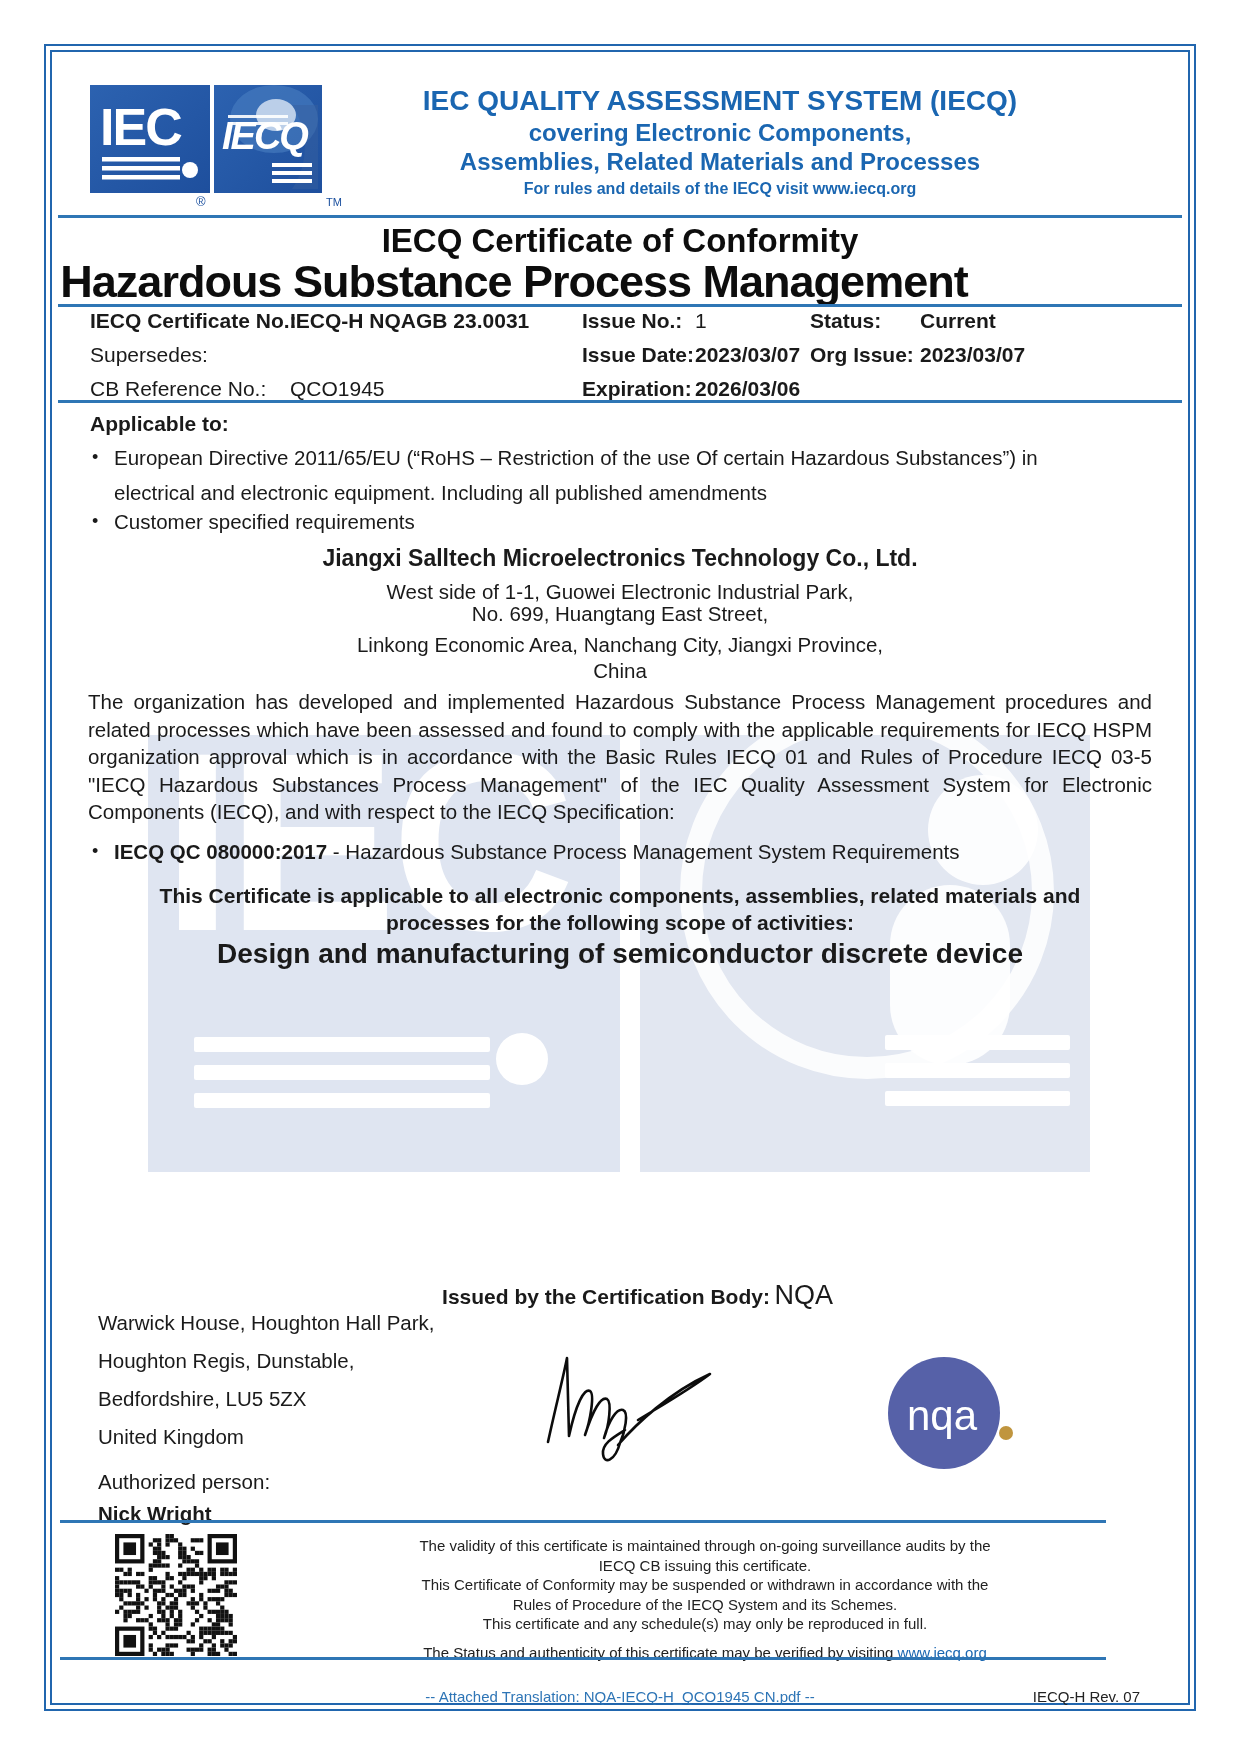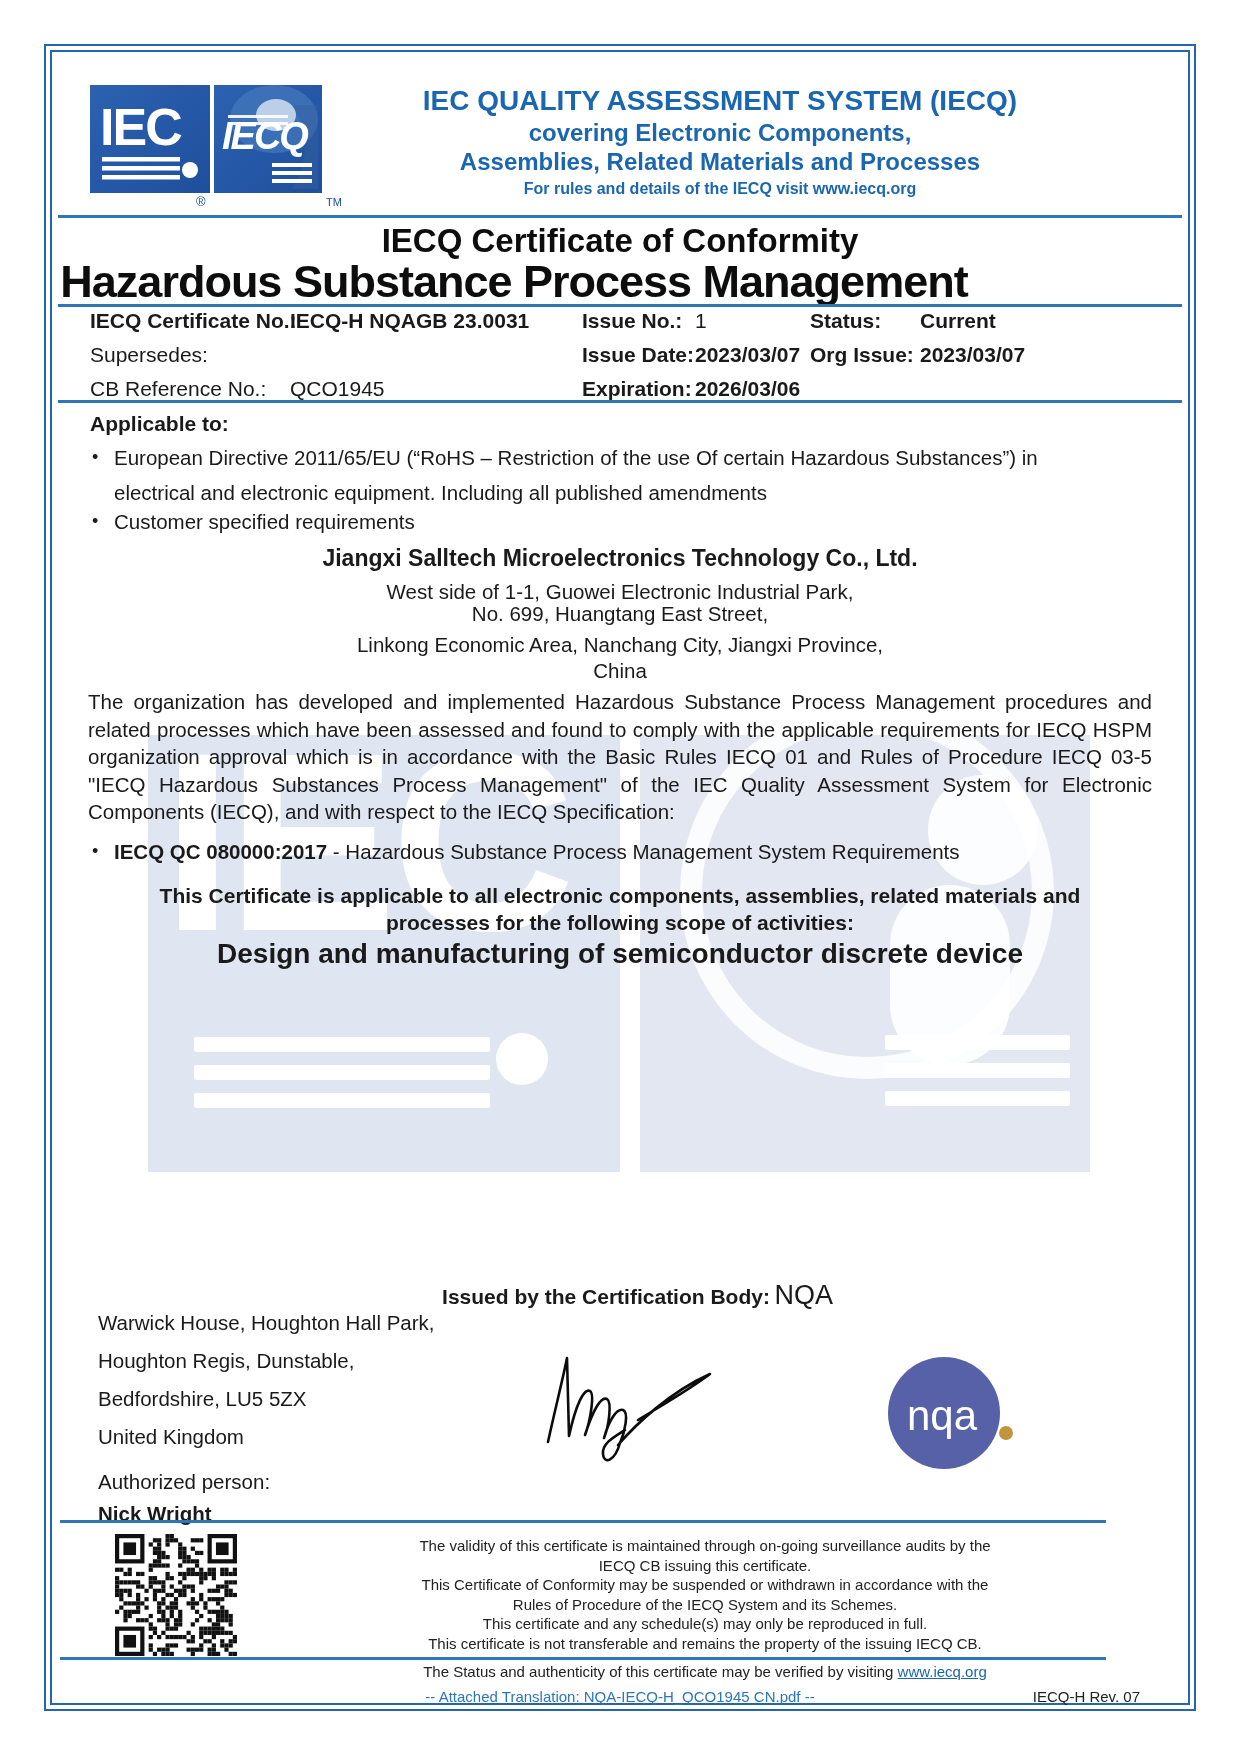--- a/index.html
+++ b/index.html
@@ -559,21 +559,20 @@
         <rect x="8.413793103448276" y="100.9655172413793" width="12.620689655172413" height="12.620689655172413" fill="#111"></rect>
       </svg>
   </div>
 
   <div class="abs validity">
     <div>The validity of this certificate is maintained through on-going surveillance audits by the</div>
     <div>IECQ CB issuing this certificate.</div>
     <div>This Certificate of Conformity may be suspended or withdrawn in accordance with the</div>
     <div>Rules of Procedure of the IECQ System and its Schemes.</div>
     <div>This certificate and any schedule(s) may only be reproduced in full.</div>
-    <div>This certificate is not transferable and remains the property of the issuing IECQ CB.</div>
     <div class="vlast"><span>The Status and authenticity of this certificate may be verified by visiting </span><span class="vlink">www.iecq.org</span></div>
   </div>
 
   <div class="hr rule5"></div>
 
   <div class="abs foot-attach">-- Attached Translation: NQA-IECQ-H_QCO1945 CN.pdf --</div>
   <div class="abs foot-rev">IECQ-H Rev. 07</div>
 </div>
 
 </body></html>

